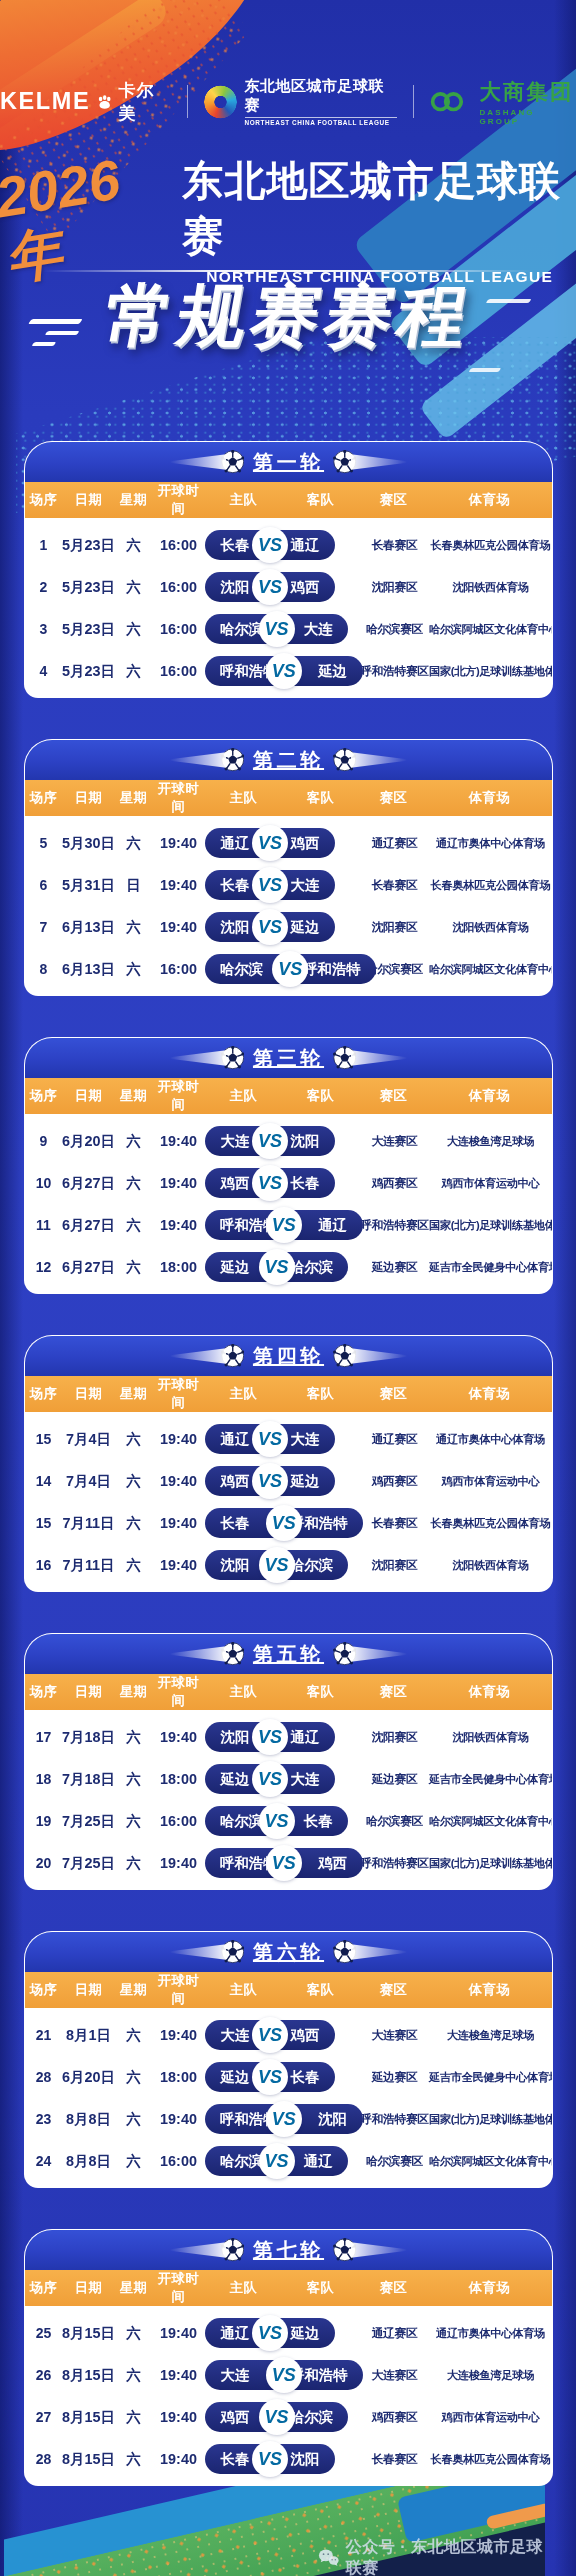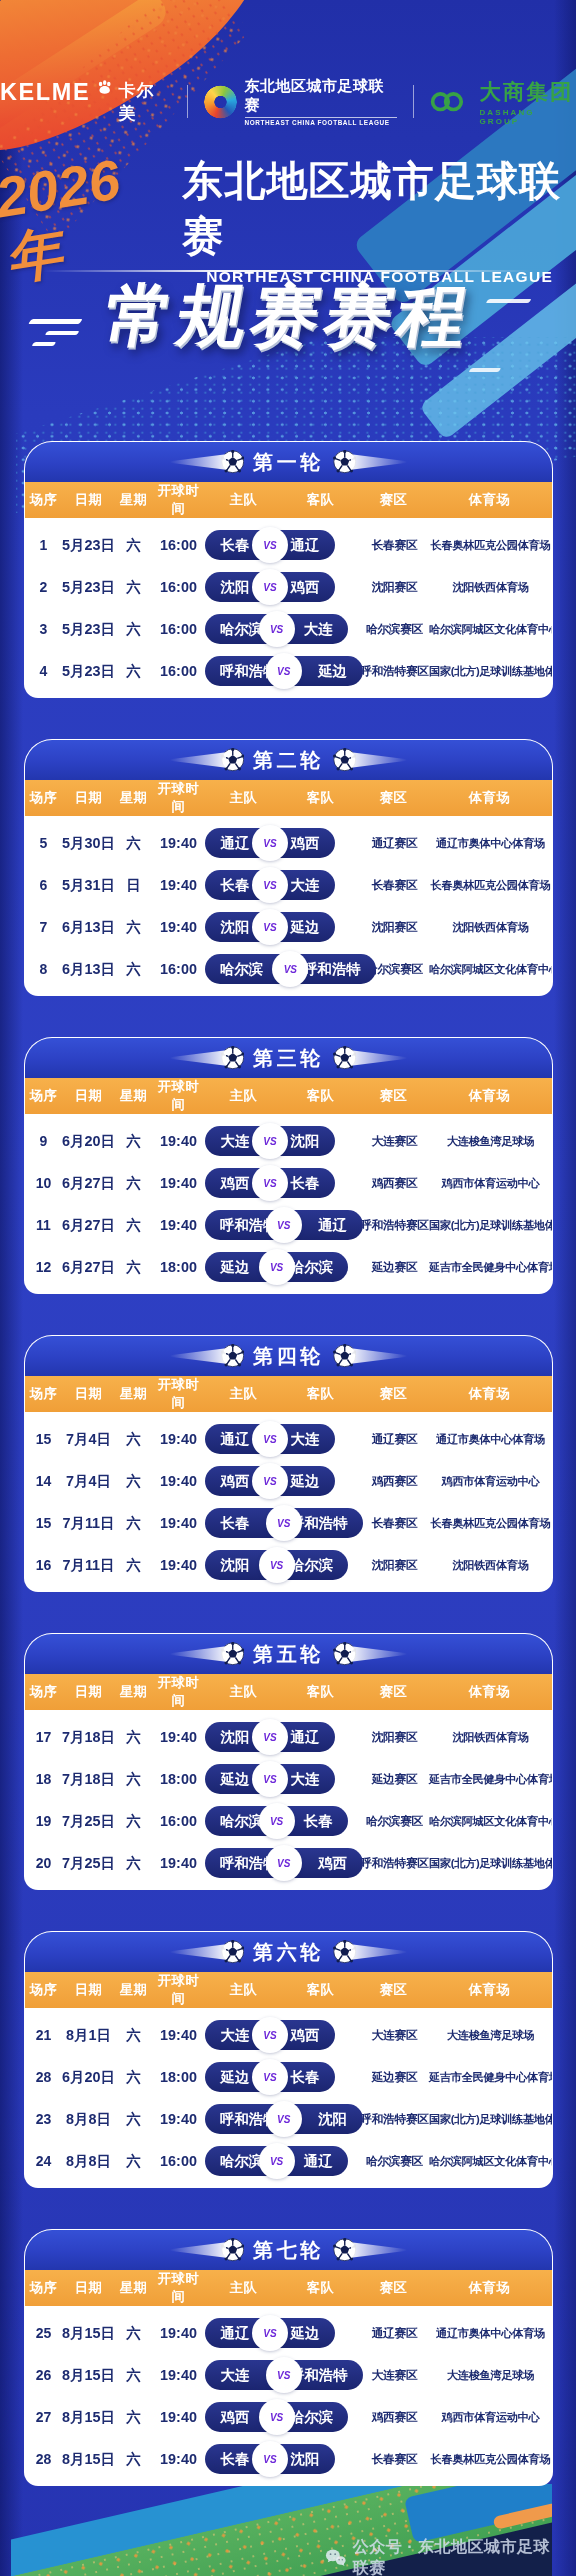--- a/index.html
+++ b/index.html
@@ -25,21 +25,21 @@
   .cyan-c{top:326px;left:406px;width:246px;height:43px;transform:rotate(-38deg);background:#63bce8;opacity:.85;border-radius:8.5px;}
   .speckles{top:337px;left:16px;width:561px;height:176px;opacity:.85;
     background-image:radial-gradient(circle,rgba(110,200,240,.75) 1.2px,transparent 1.7px),
                      radial-gradient(circle,rgba(70,160,215,.6) 0.9px,transparent 1.3px);
     background-size:14.4px 11.7px,9px 8px;background-position:0 0,4.8px 3.7px;
     clip-path:polygon(0 55%,55% 0,100% 0,100% 68%,45% 100%,0 100%);}
   
   .logos{position:absolute;z-index:2;top:79px;left:0;width:100%;height:45px;
     display:flex;align-items:center;justify-content:center;gap:16px;color:#fff;}
   .logo-sep{width:1.1px;height:33px;background:rgba(255,255,255,.55);}
-  .kelme{display:flex;align-items:flex-start;gap:6.4px;}
+  .kelme{display:flex;align-items:center;gap:6.4px;}
   .kelme-word{font-size:23.5px;font-weight:800;letter-spacing:1.6px;}
   .kelme-cn{font-size:17px;font-weight:700;letter-spacing:1.1px;}
   .league-logo{display:flex;align-items:center;gap:7.5px;}
   .swirl{width:34px;height:34px;border-radius:50%;
     background:conic-gradient(from 200deg,#e8432e,#f59a2e,#ffd54a,#8dc63f,#29a8df,#2359b8,#e8432e);
     -webkit-mask:radial-gradient(circle,transparent 0 5.9px,#000 6.4px 16px,transparent 16.6px);
             mask:radial-gradient(circle,transparent 0 5.9px,#000 6.4px 16px,transparent 16.6px);}
   .league-txt .cn{font-size:15px;font-weight:800;letter-spacing:0.5px;}
   .league-txt .en{font-size:6.4px;font-weight:700;letter-spacing:0.6px;margin-top:2.1px;border-top:0.5px solid rgba(255,255,255,.7);padding-top:1.6px;}
   .dashang{display:flex;align-items:center;gap:15px;color:#37a246;}
@@ -61,21 +61,21 @@
   .sp2{top:331px;left:46px;width:32px;height:4.3px;}
   .sp3{top:342px;left:33px;width:22.4px;height:3.7px;}
   .sp4{top:299px;left:487px;width:43px;height:4.3px;opacity:.9;}
   .sp5{top:368px;left:470px;width:30px;height:3.7px;opacity:.85;}
   
   #rounds{position:absolute;z-index:2;top:441px;left:24px;width:529px;}
   .card{height:257px;margin-bottom:41px;border:0.8px solid rgba(255,255,255,.85);
     border-radius:28px 28px 14px 14px;overflow:hidden;background:#fff;box-sizing:border-box;}
   .card-head{height:40px;display:flex;align-items:center;justify-content:center;gap:14px;
     background:linear-gradient(180deg,#3550d6 0%,#2c41c4 55%,#2336ae 100%);}
-  .round-name{margin:0;font-size:20px;font-weight:900;color:#fff;letter-spacing:3.7px;}
+  .round-name{margin:0;font-size:20px;font-weight:900;color:#fff;letter-spacing:3.7px;text-decoration:underline;}
   .ballgrp{display:flex;align-items:center;}
   .swoosh{width:56px;height:16px;background:linear-gradient(90deg,rgba(255,255,255,0),rgba(255,255,255,.95));
     clip-path:polygon(0 46%,100% 2%,100% 98%,0 54%);}
   .swoosh.rt{transform:scaleX(-1);}
   .ballgrp .ball{margin:0 -5.3px;}
   .cols{height:36px;background:linear-gradient(180deg,#f7b14b,#f09f38);
     display:grid;grid-template-columns:37px 53px 37px 53px 77px 77px 69px 123px;align-items:center;}
   .cols span{text-align:center;color:#fff;font-size:13.3px;font-weight:700;letter-spacing:0.5px;}
   .card-body{height:180px;display:flex;flex-direction:column;justify-content:space-evenly;background:#fff;}
   .row{display:grid;grid-template-columns:37px 53px 37px 53px 155px 69px 123px;align-items:center;}
@@ -83,26 +83,26 @@
   .no{font-size:14px;}
   .date{font-size:14.4px;}
   .wd{font-size:14.4px;}
   .time{font-size:14.4px;}
   .matchcell{position:relative;display:flex;}
   .pill{position:relative;display:inline-flex;align-items:center;background:linear-gradient(180deg,#2a3690,#1b2570);
     border-radius:21.4px;height:30px;padding:0 15px;gap:40px;}
   .pill .team{min-width:30px;text-align:center;color:#fff;font-size:14.4px;font-weight:700;white-space:nowrap;}
   .vsbadge{position:absolute;left:50%;top:50%;transform:translate(-50%,-50%);width:36px;height:36px;border-radius:50%;
     background:#fff;display:flex;align-items:center;justify-content:center;
-    color:#6d28d9;font-size:10px;font-weight:800;font-style:italic;
+    color:#0369a1;font-size:18px;font-weight:800;font-style:italic;
     box-shadow:0 1.1px 3.2px rgba(20,30,90,.25);}
   .zone{font-size:11.7px;letter-spacing:-0.3px;}
   .stadium{font-size:11.2px;letter-spacing:-0.3px;}
   
-  #footer{position:absolute;z-index:1;top:2484px;left:11px;width:541px;height:92px;overflow:hidden;}
+  #footer{position:absolute;z-index:1;top:2484px;left:4px;width:541px;height:92px;overflow:hidden;}
   #footer .layer{position:absolute;transform:rotate(-13deg);}
   .f-cyan{top:3.2px;left:-32px;width:523px;height:38px;background:#2792d2;border-radius:7.5px;}
   .f-green{top:22.4px;left:-43px;width:705px;height:85px;border-radius:9.6px;
     background:linear-gradient(180deg,#57b05e,#3f9e52);
     background-image:radial-gradient(circle,rgba(244,150,60,.85) 1.4px,transparent 1.9px),
       radial-gradient(circle,rgba(255,200,120,.5) 1px,transparent 1.4px),
       linear-gradient(180deg,#57b05e,#3f9e52);
     background-size:18px 16px,11.2px 10px,100% 100%;}
   .f-blue2{top:-14px;left:395px;width:246px;height:46px;background:#1f7fc9;border-radius:7.5px;}
   .f-orange1{top:15px;left:481px;width:160px;height:13px;background:#f09a4b;border-radius:6.4px;}

